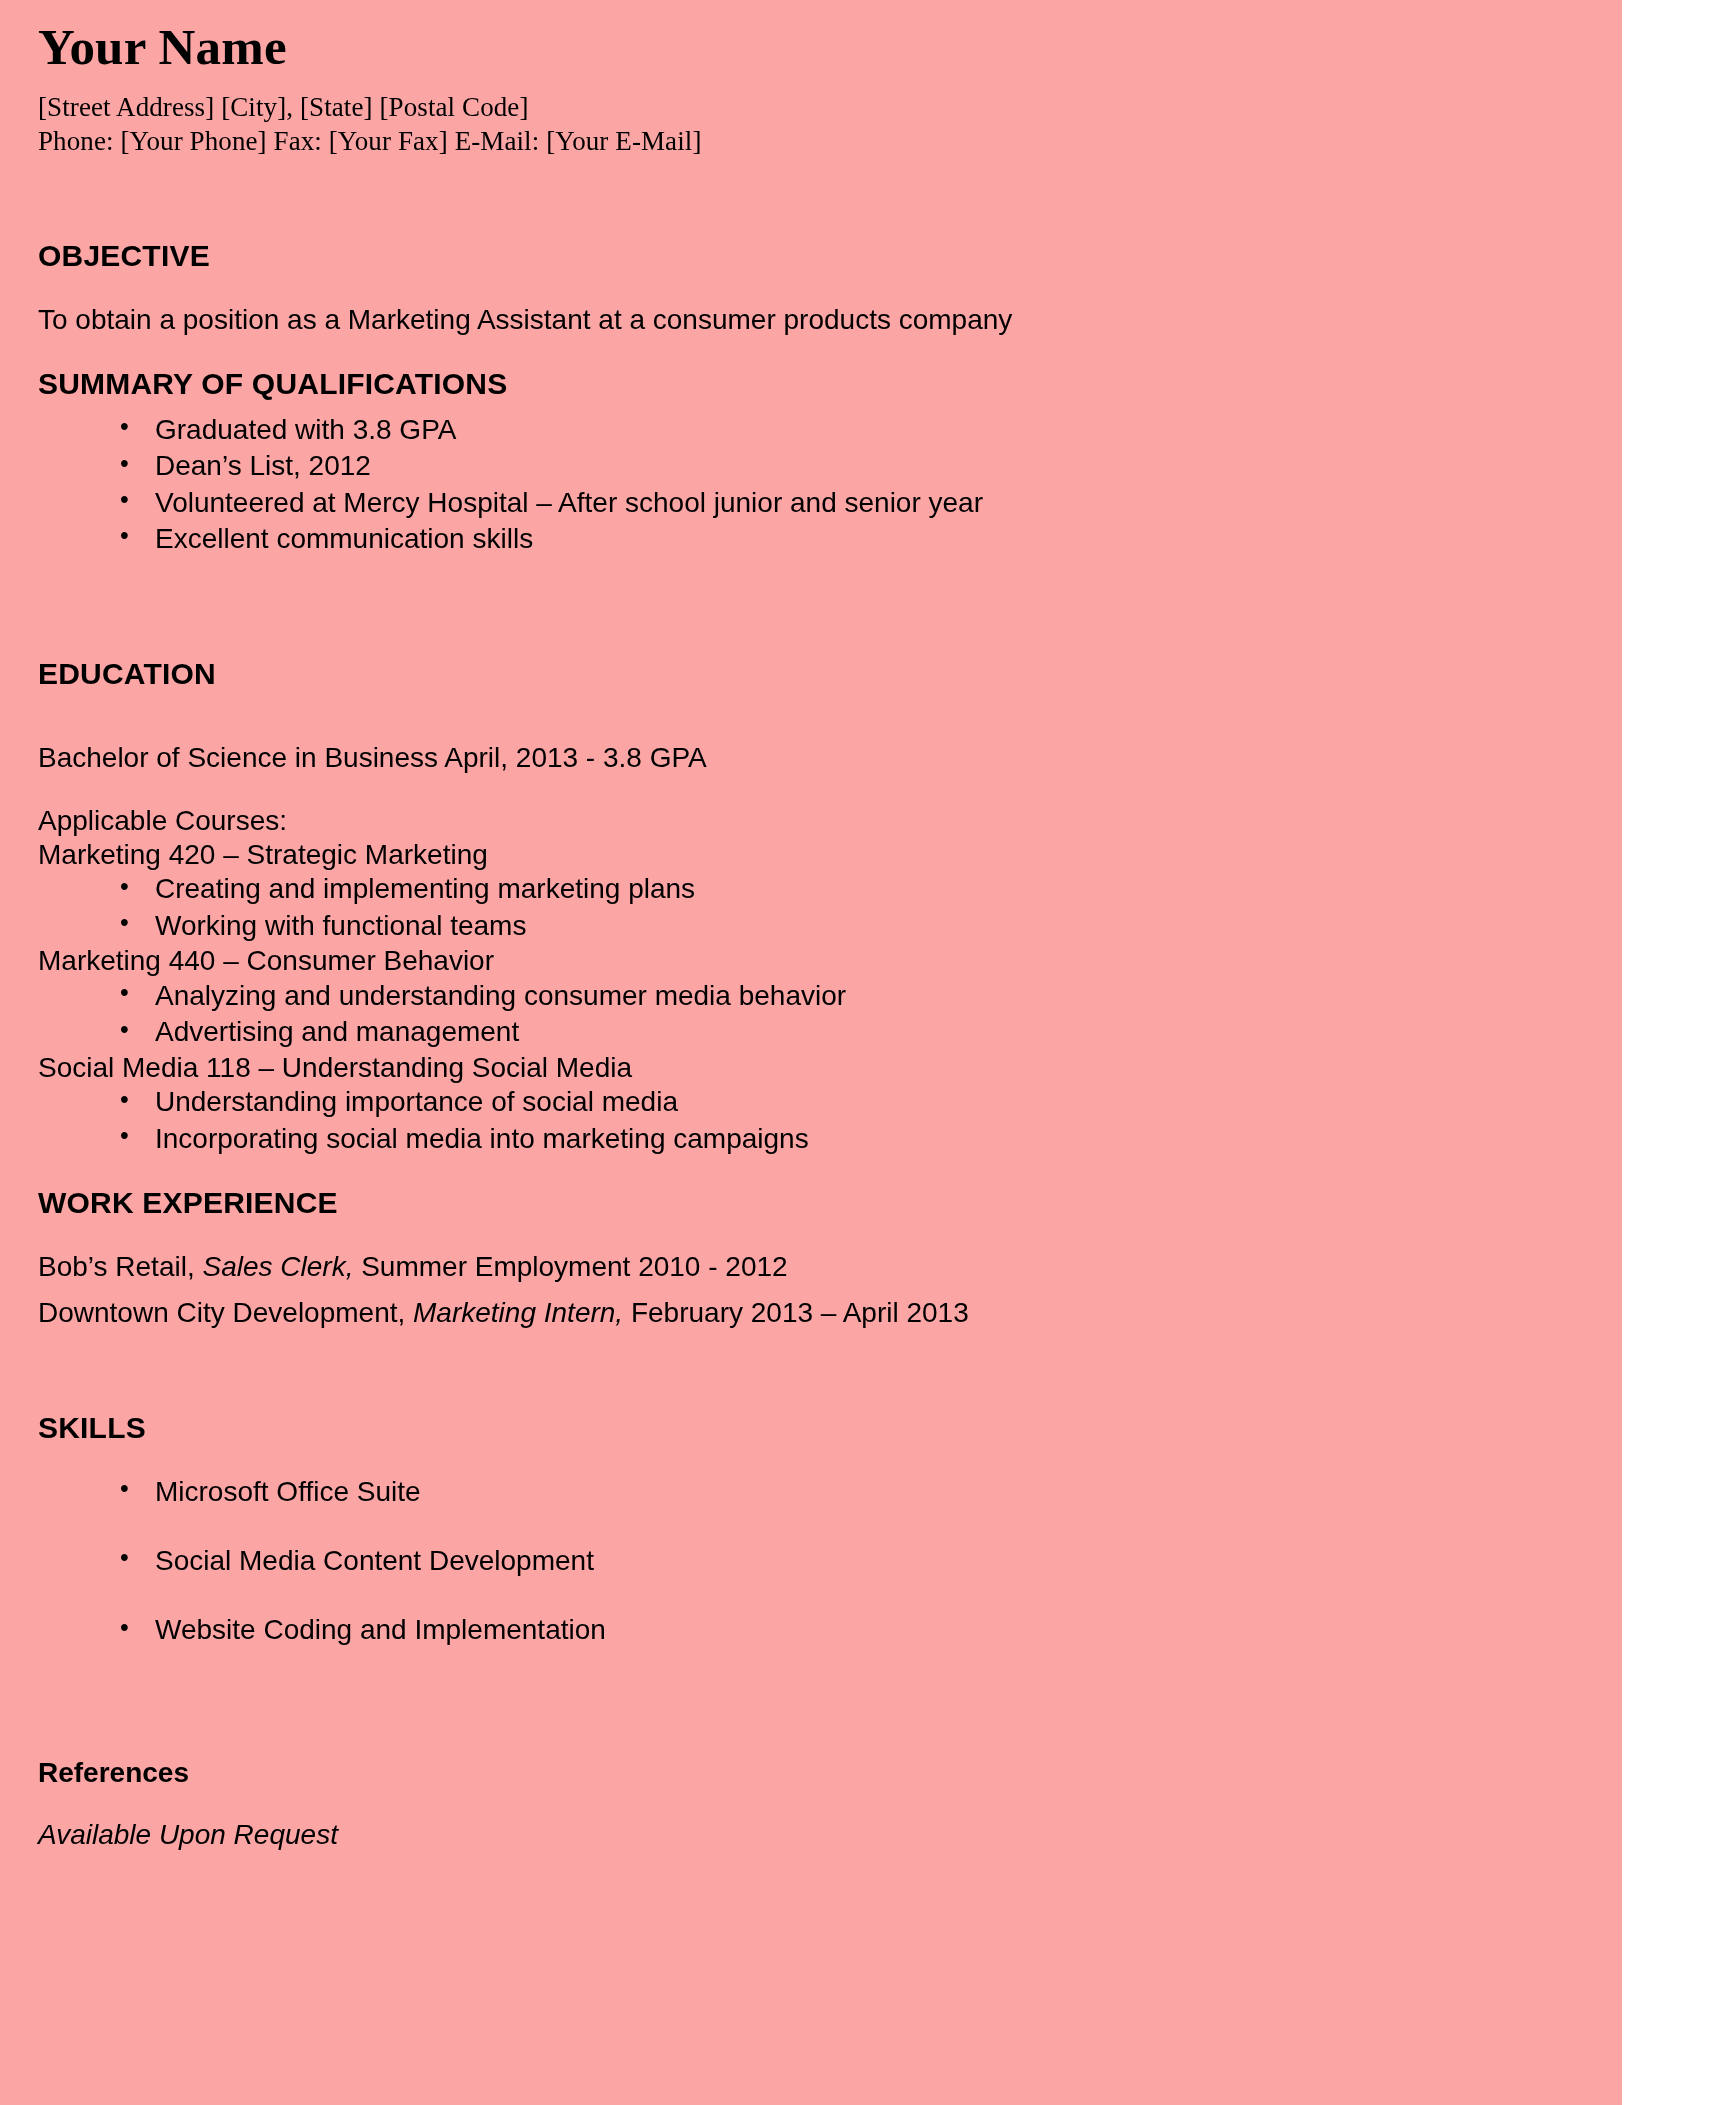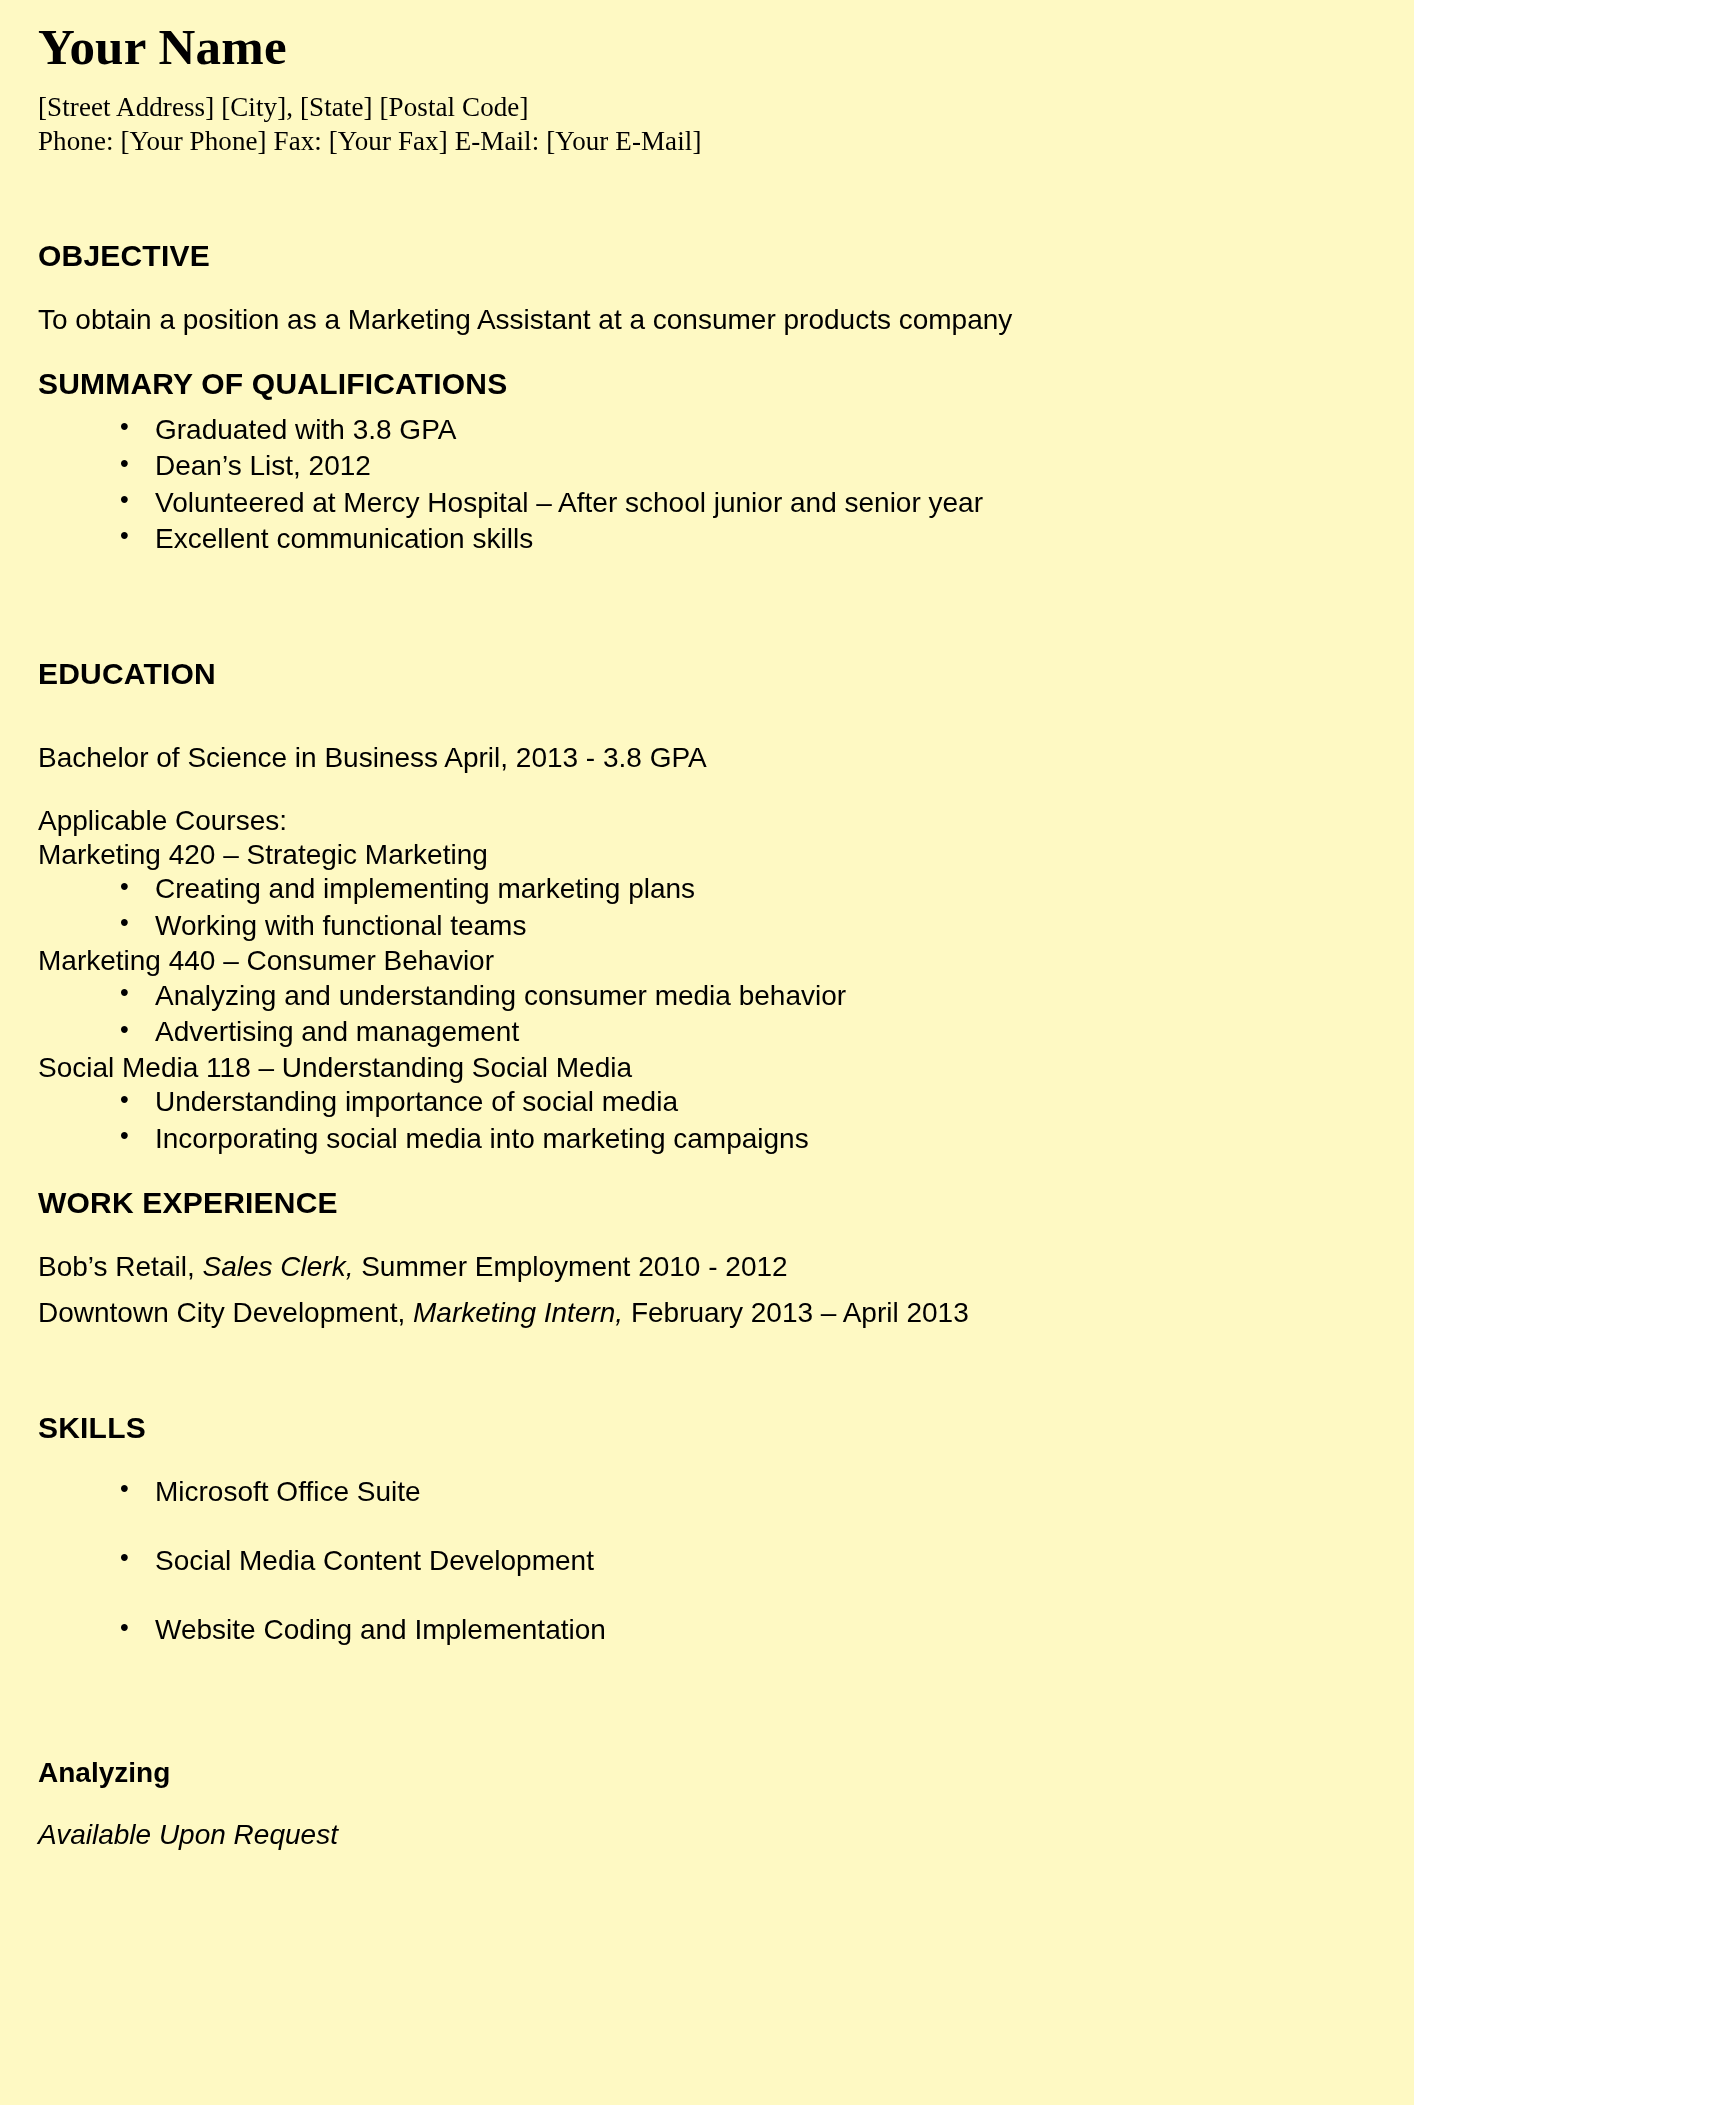--- a/index.html
+++ b/index.html
@@ -9,24 +9,24 @@
   }
   body {
     width: 1735px;
     min-height: 2105px;
     font-family: "Liberation Sans", sans-serif;
     color: #000000;
     -webkit-font-smoothing: antialiased;
   }
   .page {
     box-sizing: border-box;
-    width: 1414px;
+    width: 1622px;
     min-height: 2105px;
     padding: 21.4px 49px 33px 38px;
-    background: #fef9c3;
+    background: #fca5a5;
   }
 
   
   .resume-name {
     font-family: "Liberation Serif", serif;
     font-weight: bold;
     font-size: 51px;
     line-height: 1.05;
     margin: 0 0 15px 0;
     letter-spacing: 0.2px;
@@ -170,18 +170,18 @@
   <h2 class="section-heading">SKILLS</h2>
   <div class="sp-m"></div>
   <ul class="bullets spaced">
     <li>Microsoft Office Suite</li>
     <li>Social Media Content Development</li>
     <li>Website Coding and Implementation</li>
   </ul>
 
   <div class="sp-xxl"></div>
 
-  <h2 class="heading-references">Analyzing</h2>
+  <h2 class="heading-references">References</h2>
   <div class="sp-m"></div>
   <p class="body-text italic">Available Upon Request</p>
 
 </div>
 
 
 </body></html>

